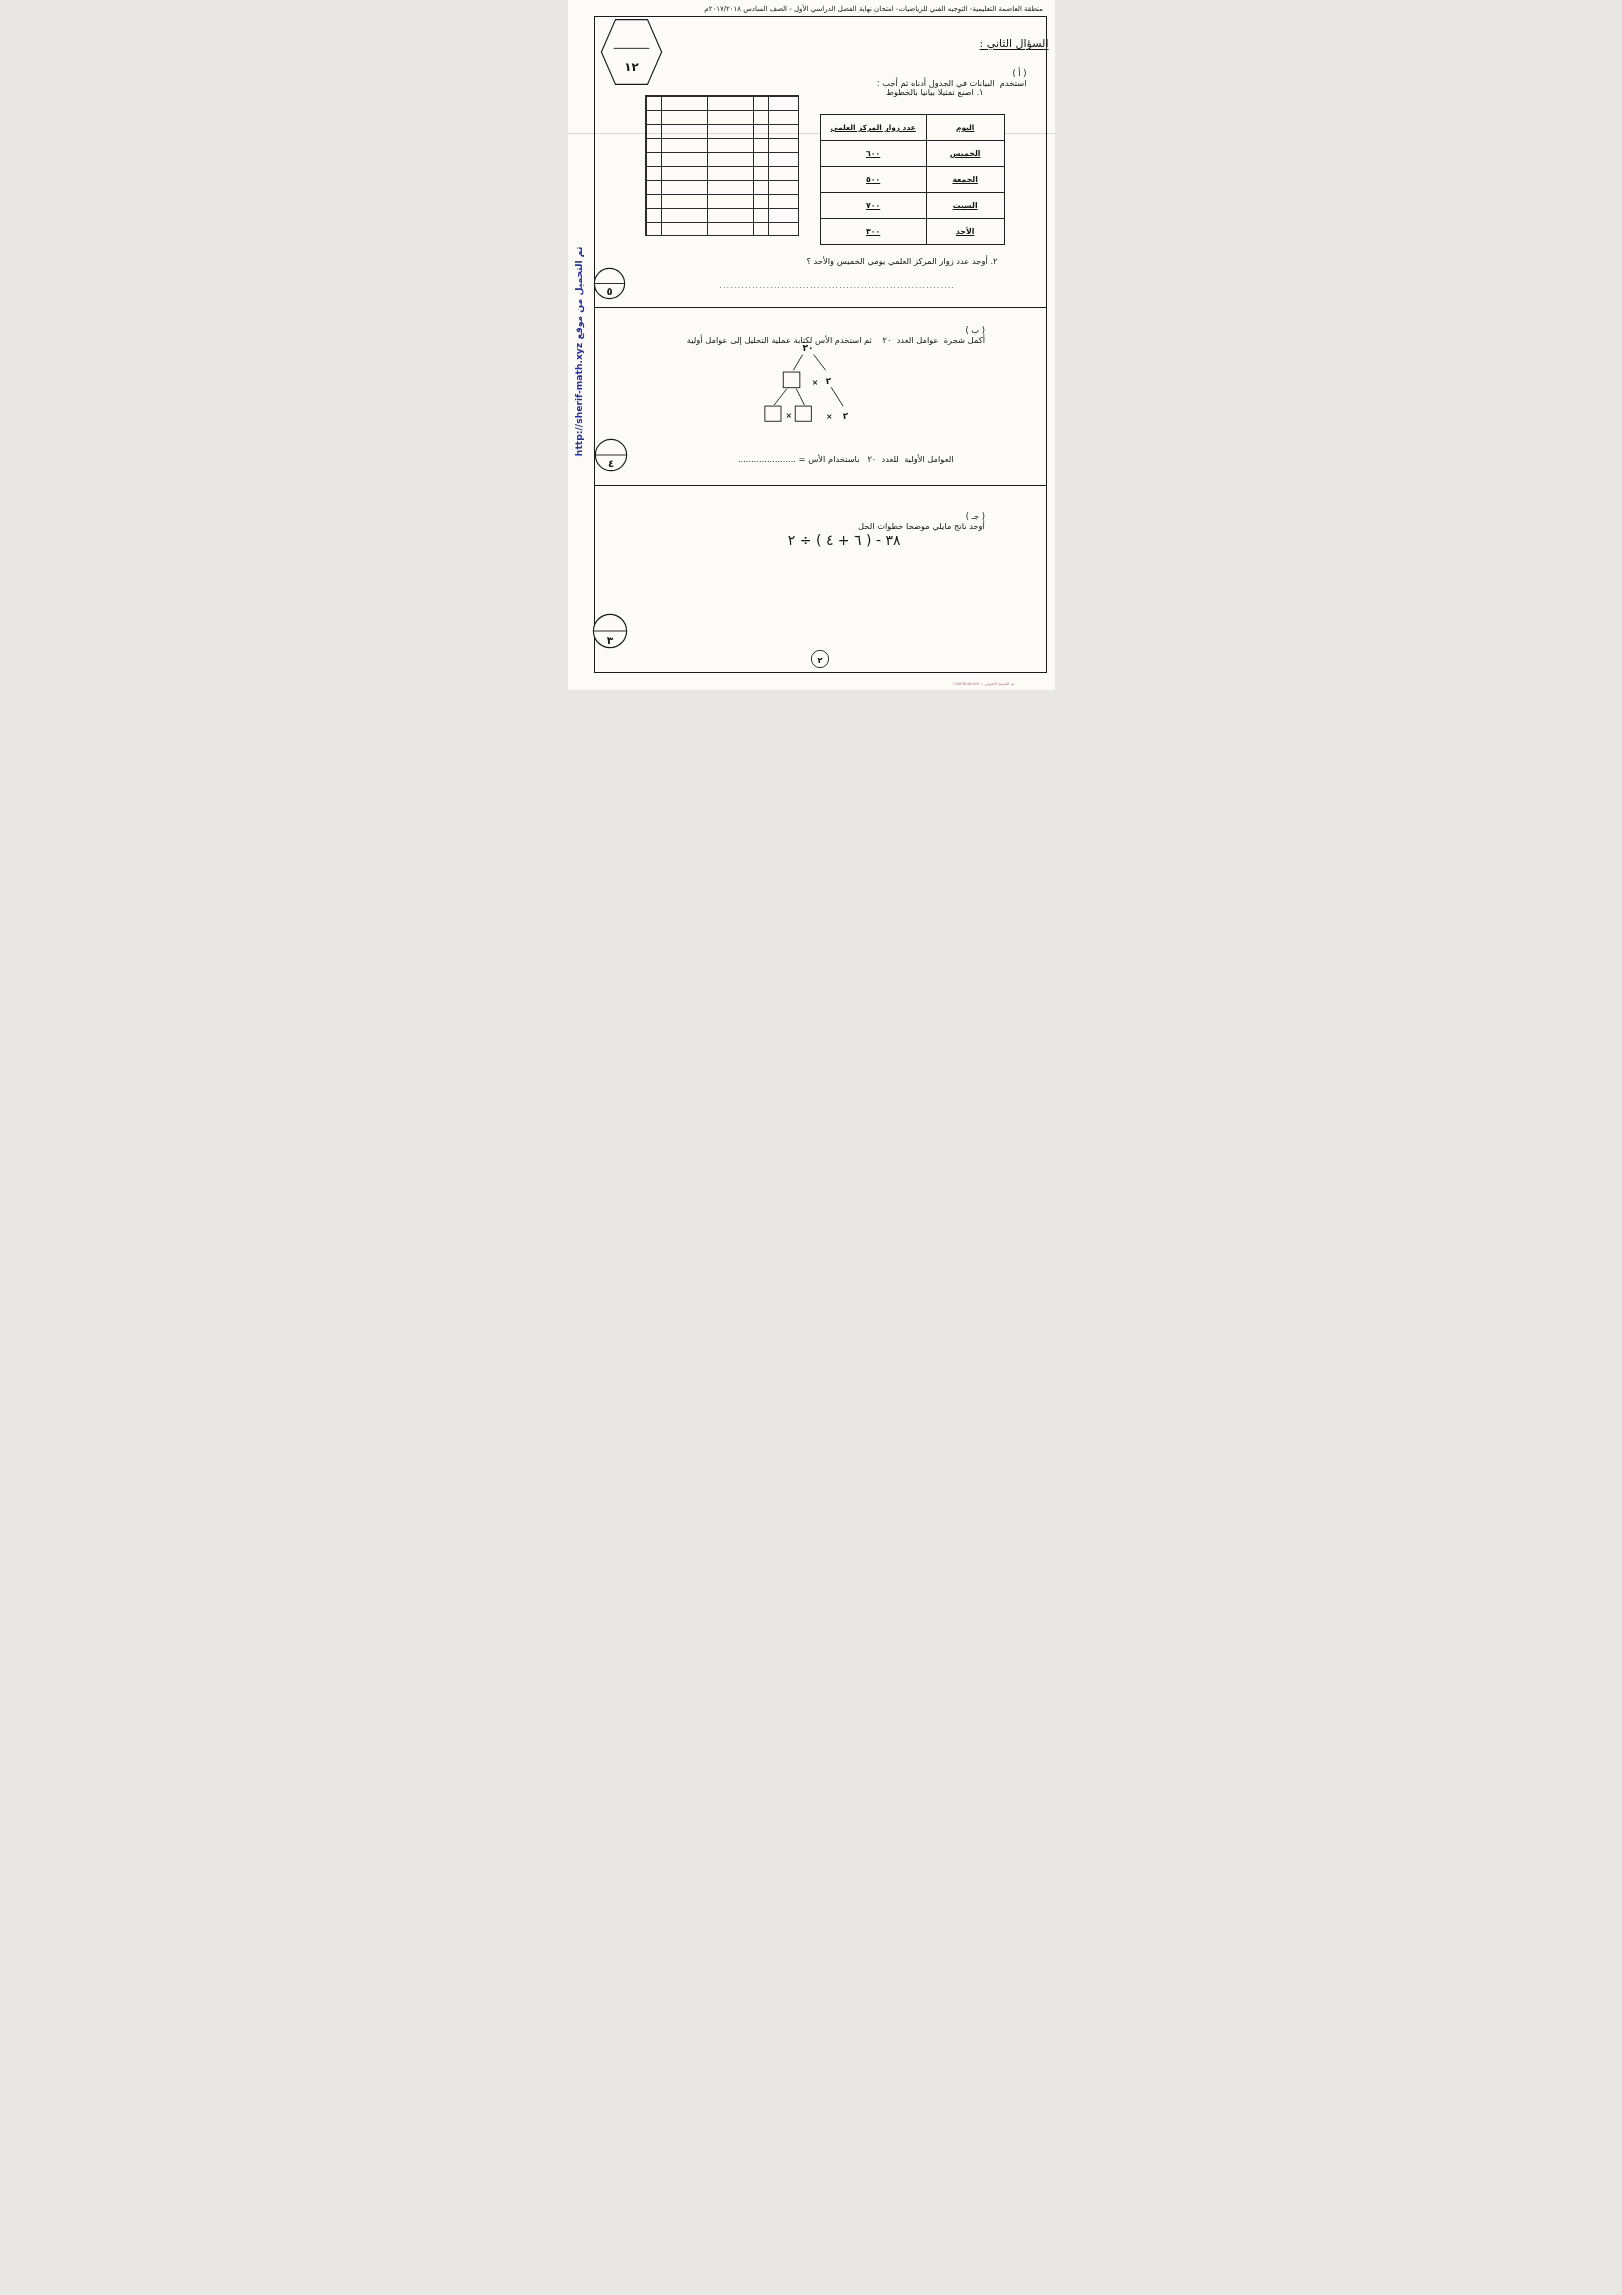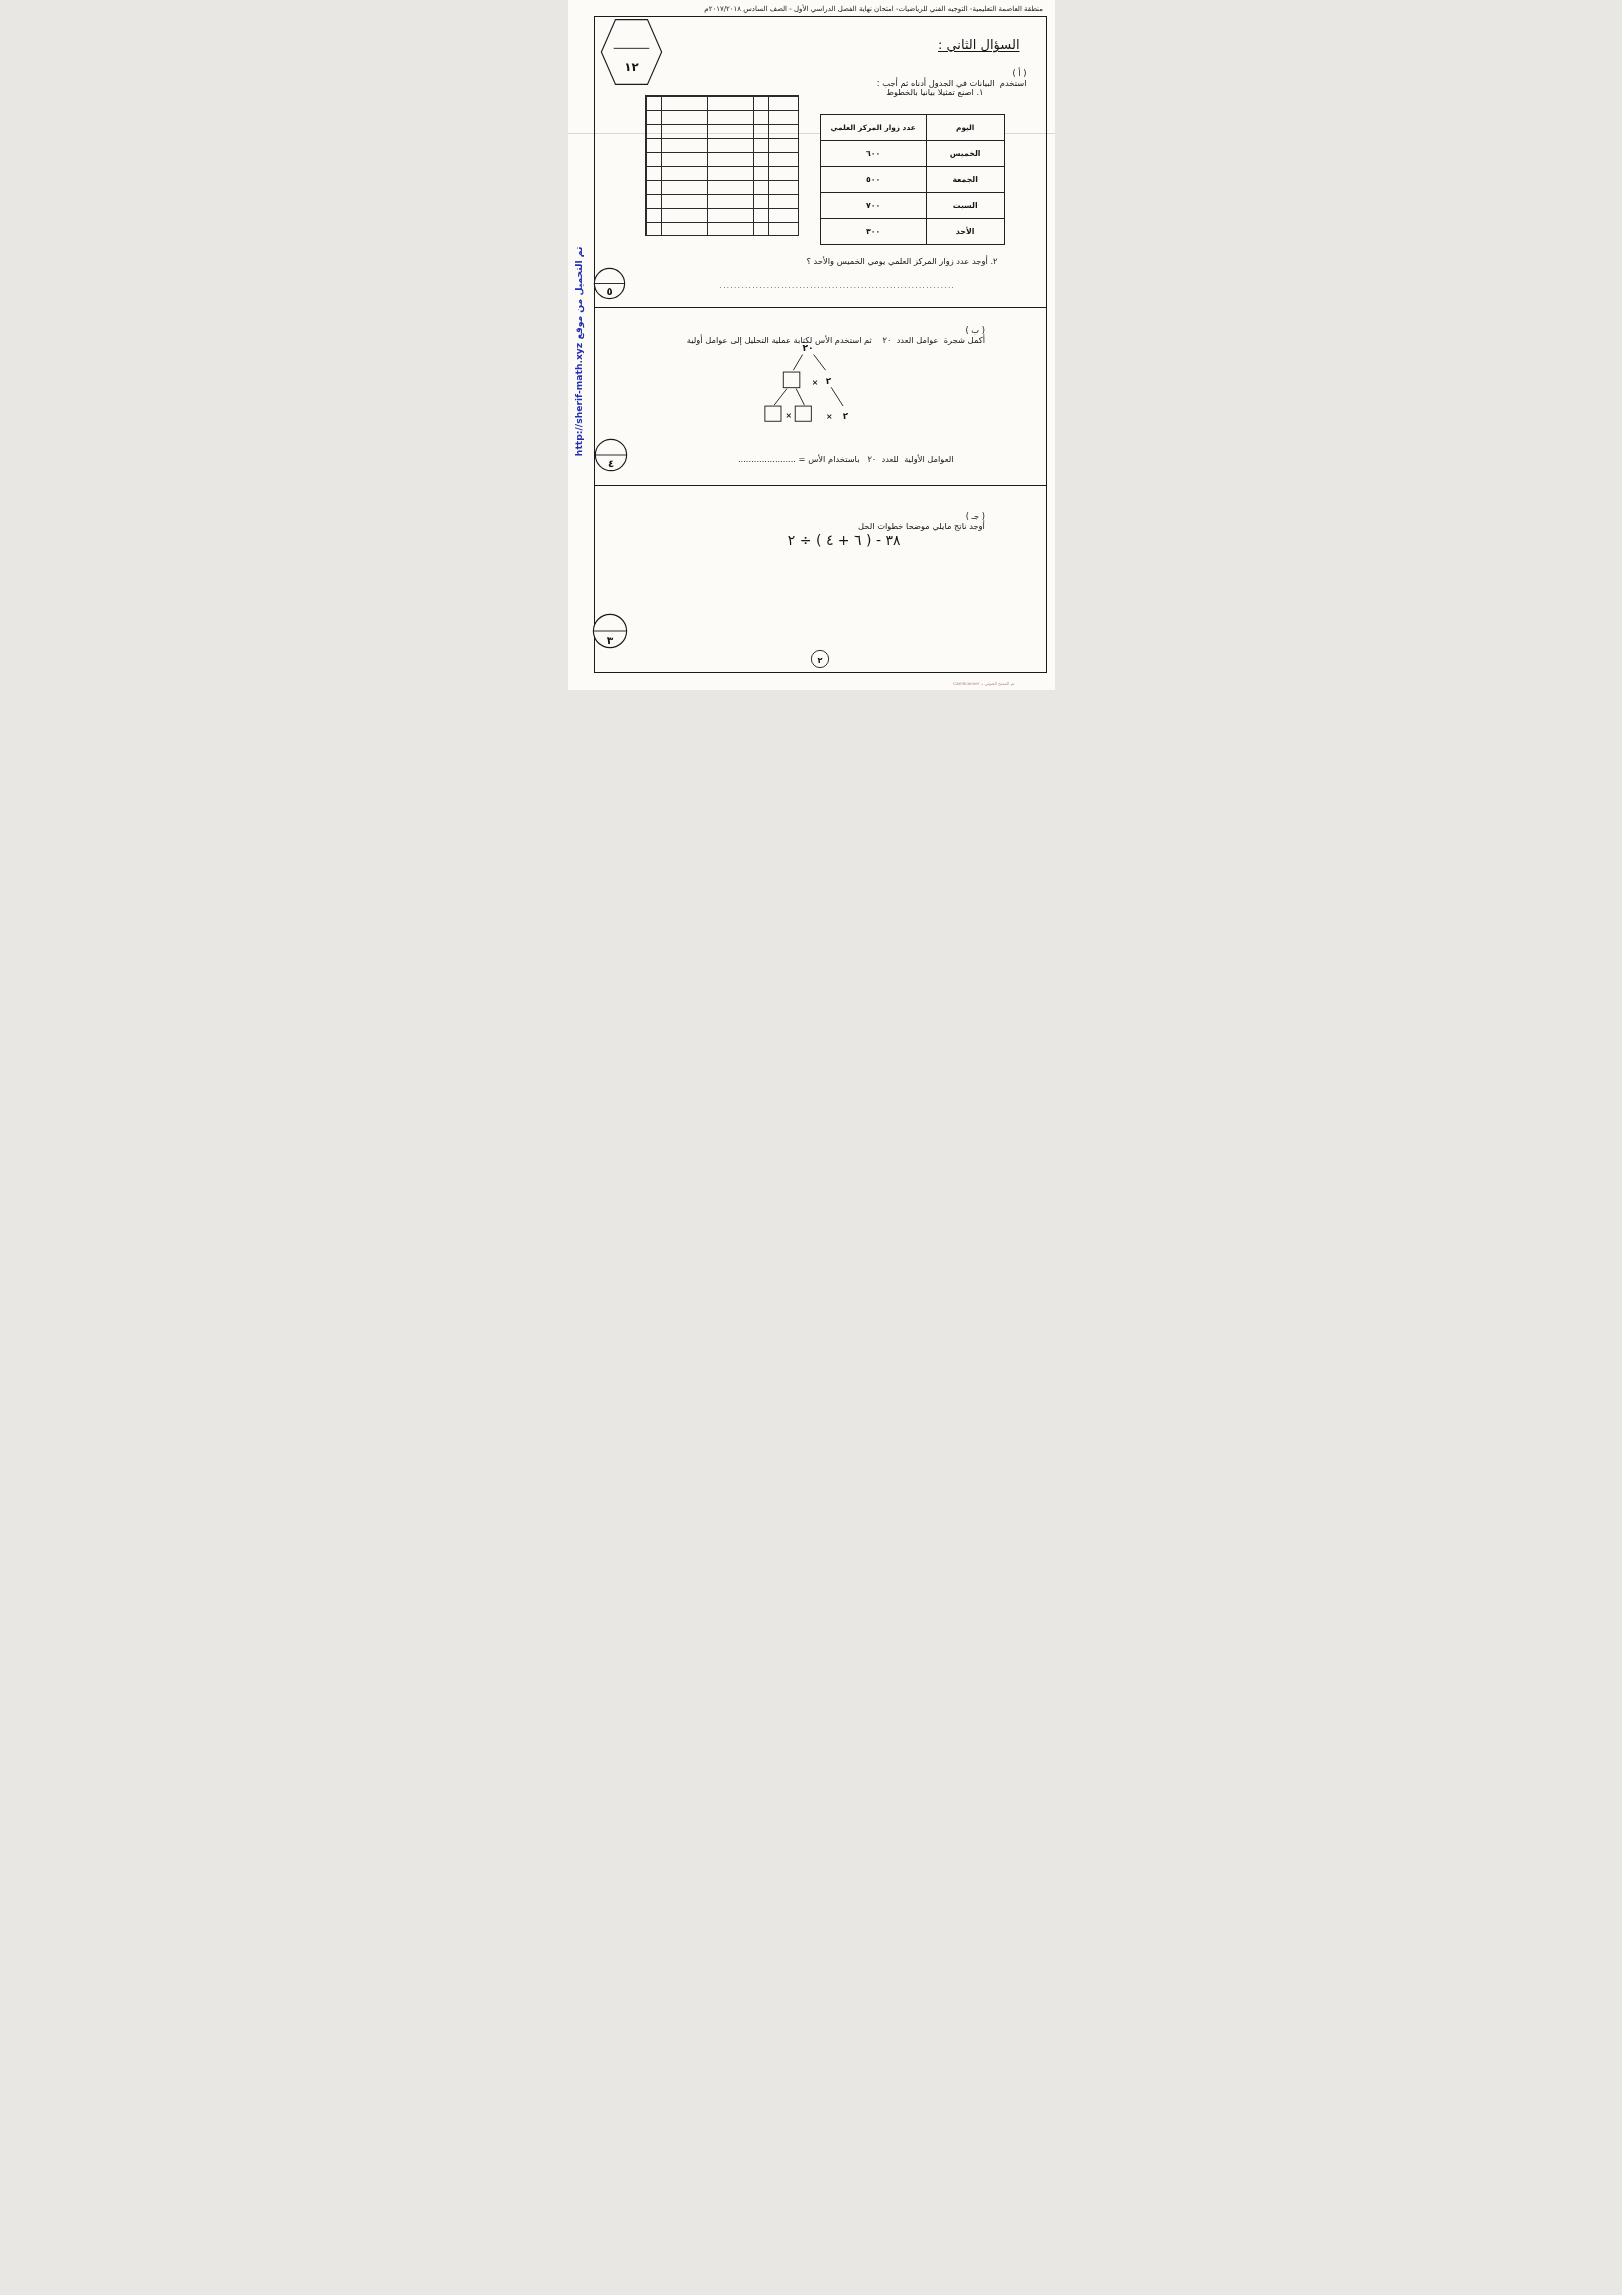--- a/index.html
+++ b/index.html
@@ -11,21 +11,21 @@
   }
   .abs { position:absolute; }
   .line { position:absolute; white-space:pre; font-weight:normal; direction:rtl; }
   .frame {
     position:absolute; left:26px; top:15.6px; width:453px; height:657px;
     border:1.4px solid #1b1b1b;
   }
   .divider { position:absolute; left:26px; width:453px; height:1.4px; background:#1b1b1b; }
   .crease { position:absolute; left:0; top:133px; width:487px; height:0.9px; background:rgba(150,150,150,0.35); }
   .header-line { top:5px; right:11.5px; font-size:7px; }
-  .q-title { top:37px; right:35px; font-size:13px; text-decoration:underline; text-underline-offset:2.3px; }
+  .q-title { top:37px; right:6px; font-size:11px; text-decoration:underline; text-underline-offset:2.3px; }
   .part-a { top:58px; right:17.5px; font-size:8.3px; }
   .item1 { top:87px; right:71px; font-size:8.3px; }
   .item2 { top:256px; right:57px; font-size:8.3px; }
   .part-b { top:315px; right:59px; font-size:8.3px; }
   .answer-b { top:454px; right:101px; font-size:8.3px; }
   .part-c { top:501px; right:59px; font-size:8.3px; }
   .expression { top:524px; right:154px; font-size:14px; letter-spacing:0.5px;margin-top:8px; }
   .part-label { margin-left:7.4px; }
   .dots-line {
     position:absolute; left:152px; top:282px; width:235px; height:11px;
@@ -38,21 +38,21 @@
     background-image:
       repeating-linear-gradient(to right, #2b2b2b 0, #2b2b2b 0.5px, transparent 0.5px, transparent 15.3px),
       repeating-linear-gradient(to bottom, #2b2b2b 0, #2b2b2b 0.5px, transparent 0.5px, transparent 14px);
   }
   table.data-table {
     position:absolute; left:252px; top:114px; width:185px;
     border-collapse:collapse; direction:rtl; font-weight:bold; color:#161616;
     background:#fcfbf8;
   }
   .data-table th, .data-table td {
-    border:1.1px solid #222; text-align:center; padding:8px;
+    border:1.1px solid #222; text-align:center; padding:8px;text-decoration:underline;
   }
   .data-table th { height:14px; font-size:7.4px; }
   .data-table td { height:22px; font-size:7.8px; }
   .watermark {
     position:absolute; left:-94px; top:344px; width:212px; height:14.7px;
     transform:rotate(-90deg); text-align:center; font-weight:bold;
     font-size:9.2px; color:#2330b4; direction:rtl; white-space:pre;
   }
   .scanner-credit {
     position:absolute; right:40px; top:681px; font-size:4.1px; color:#b38484;

